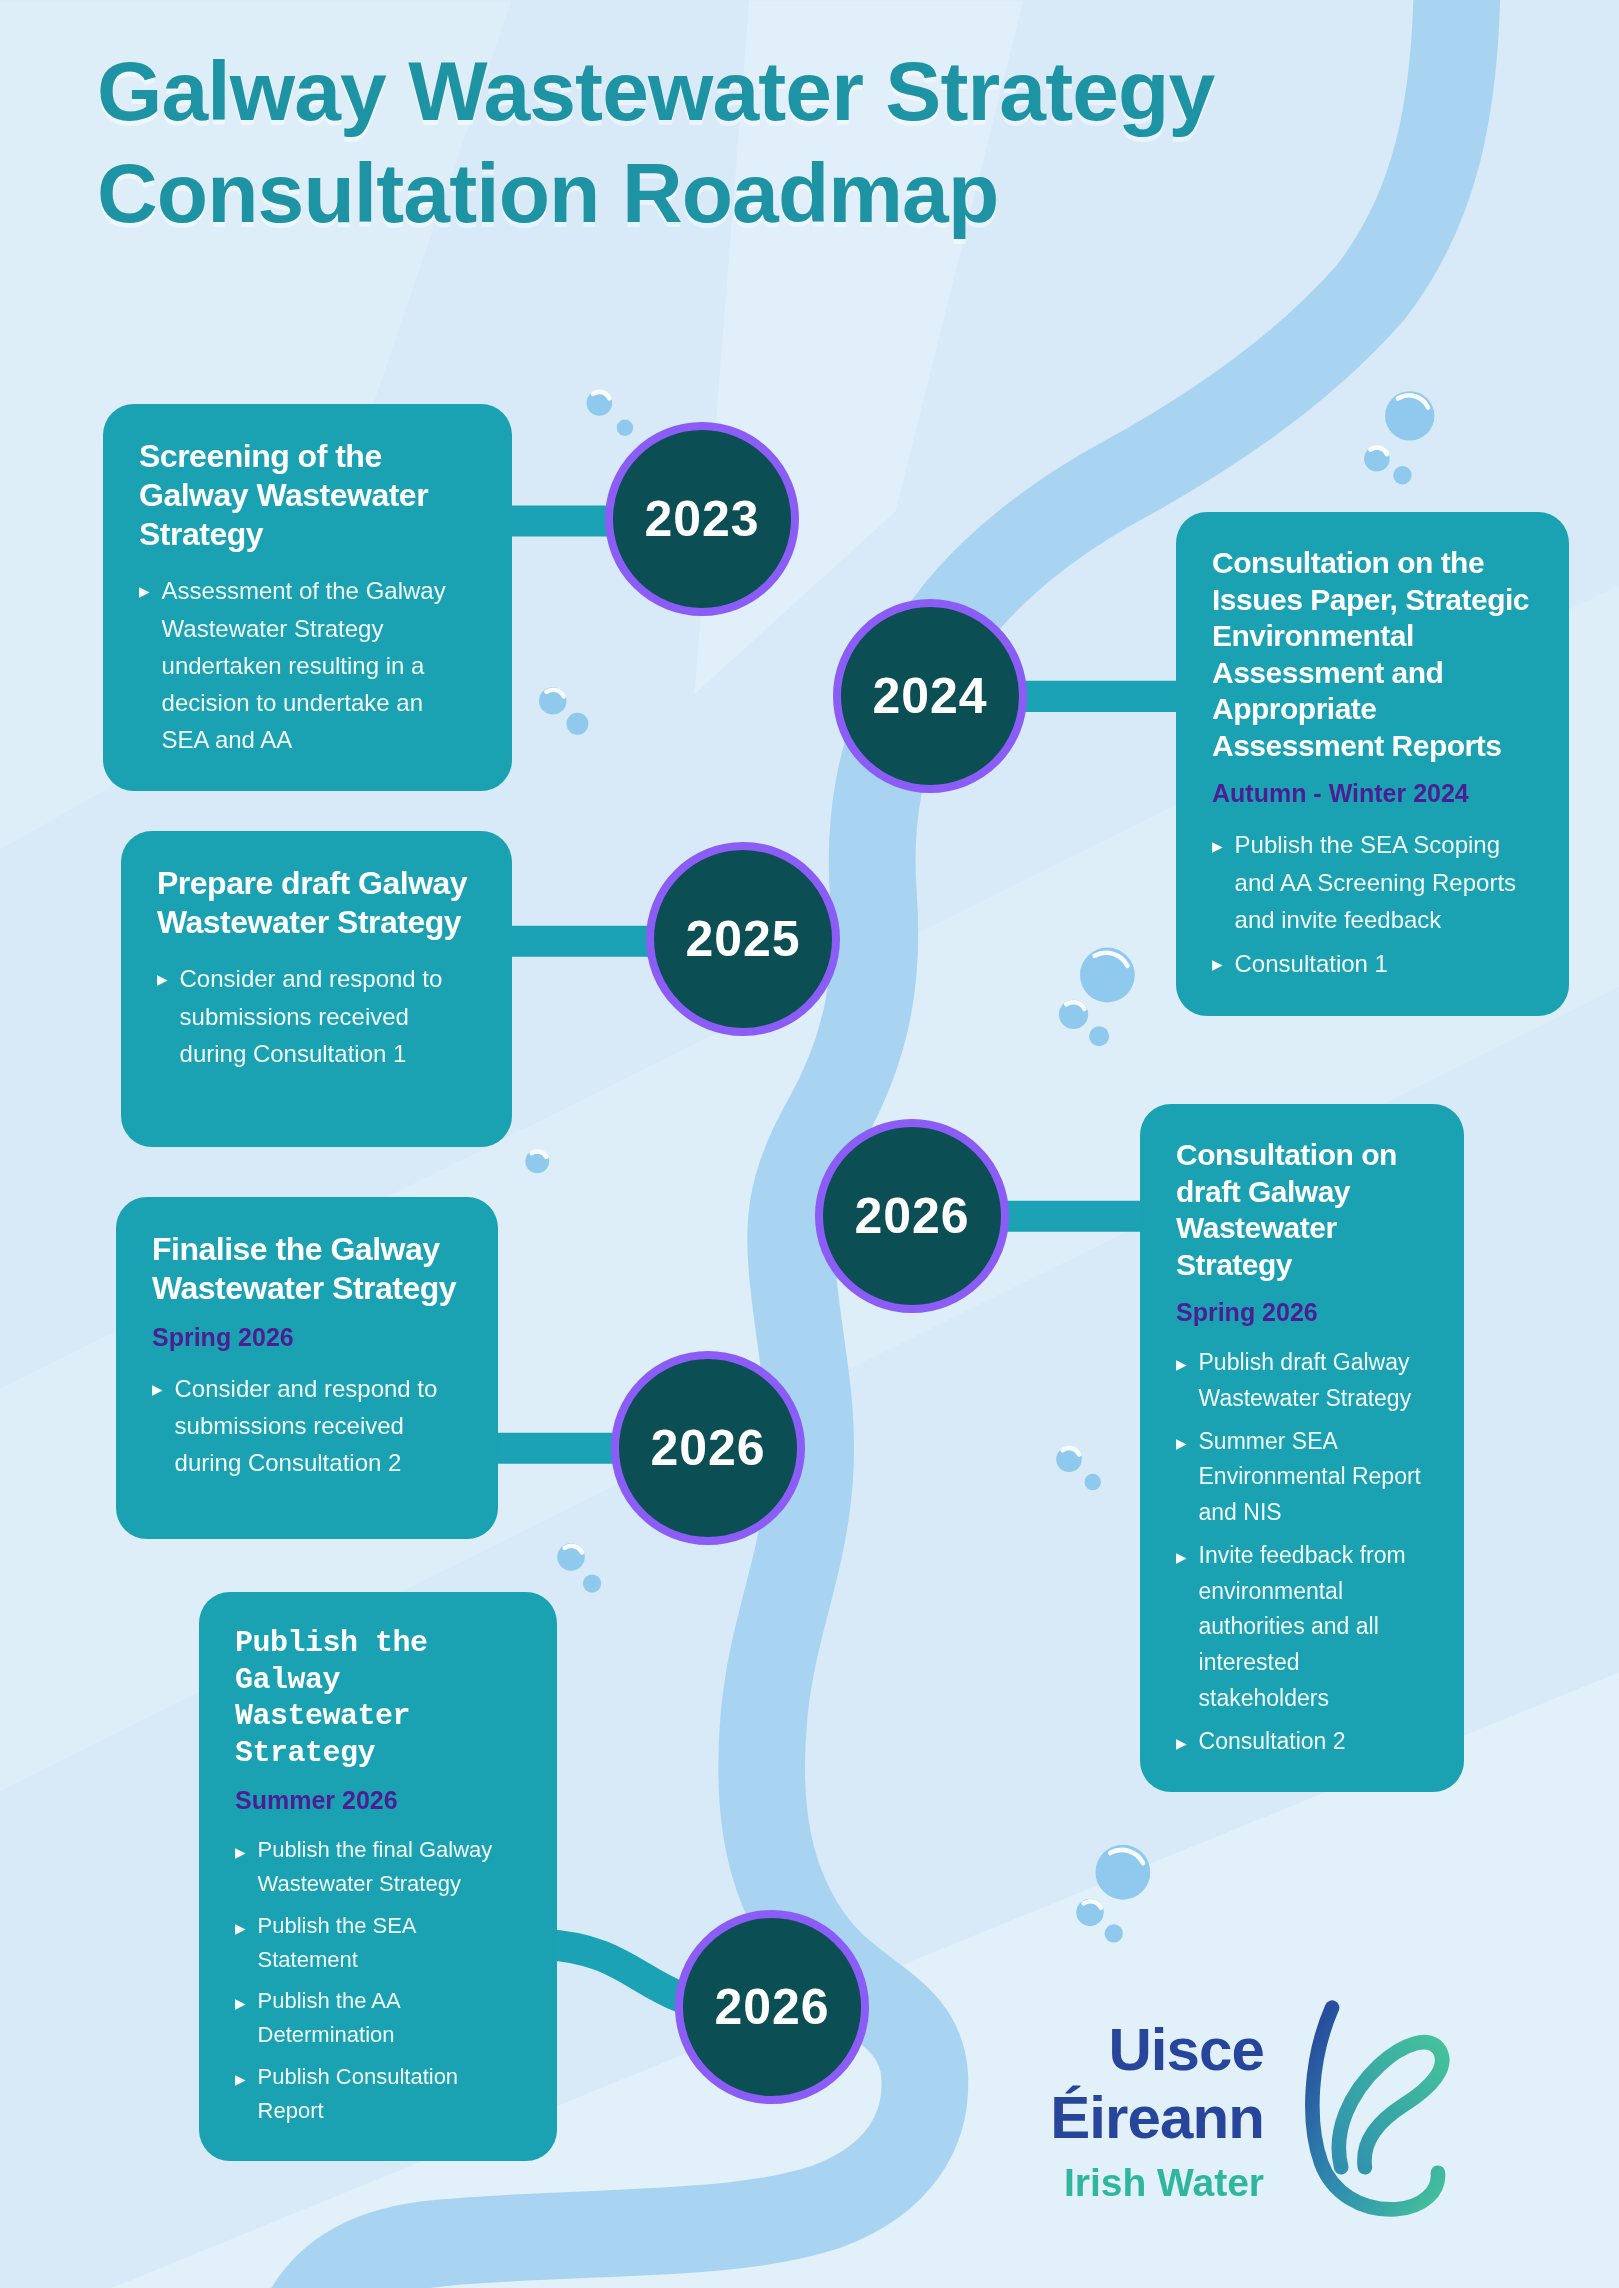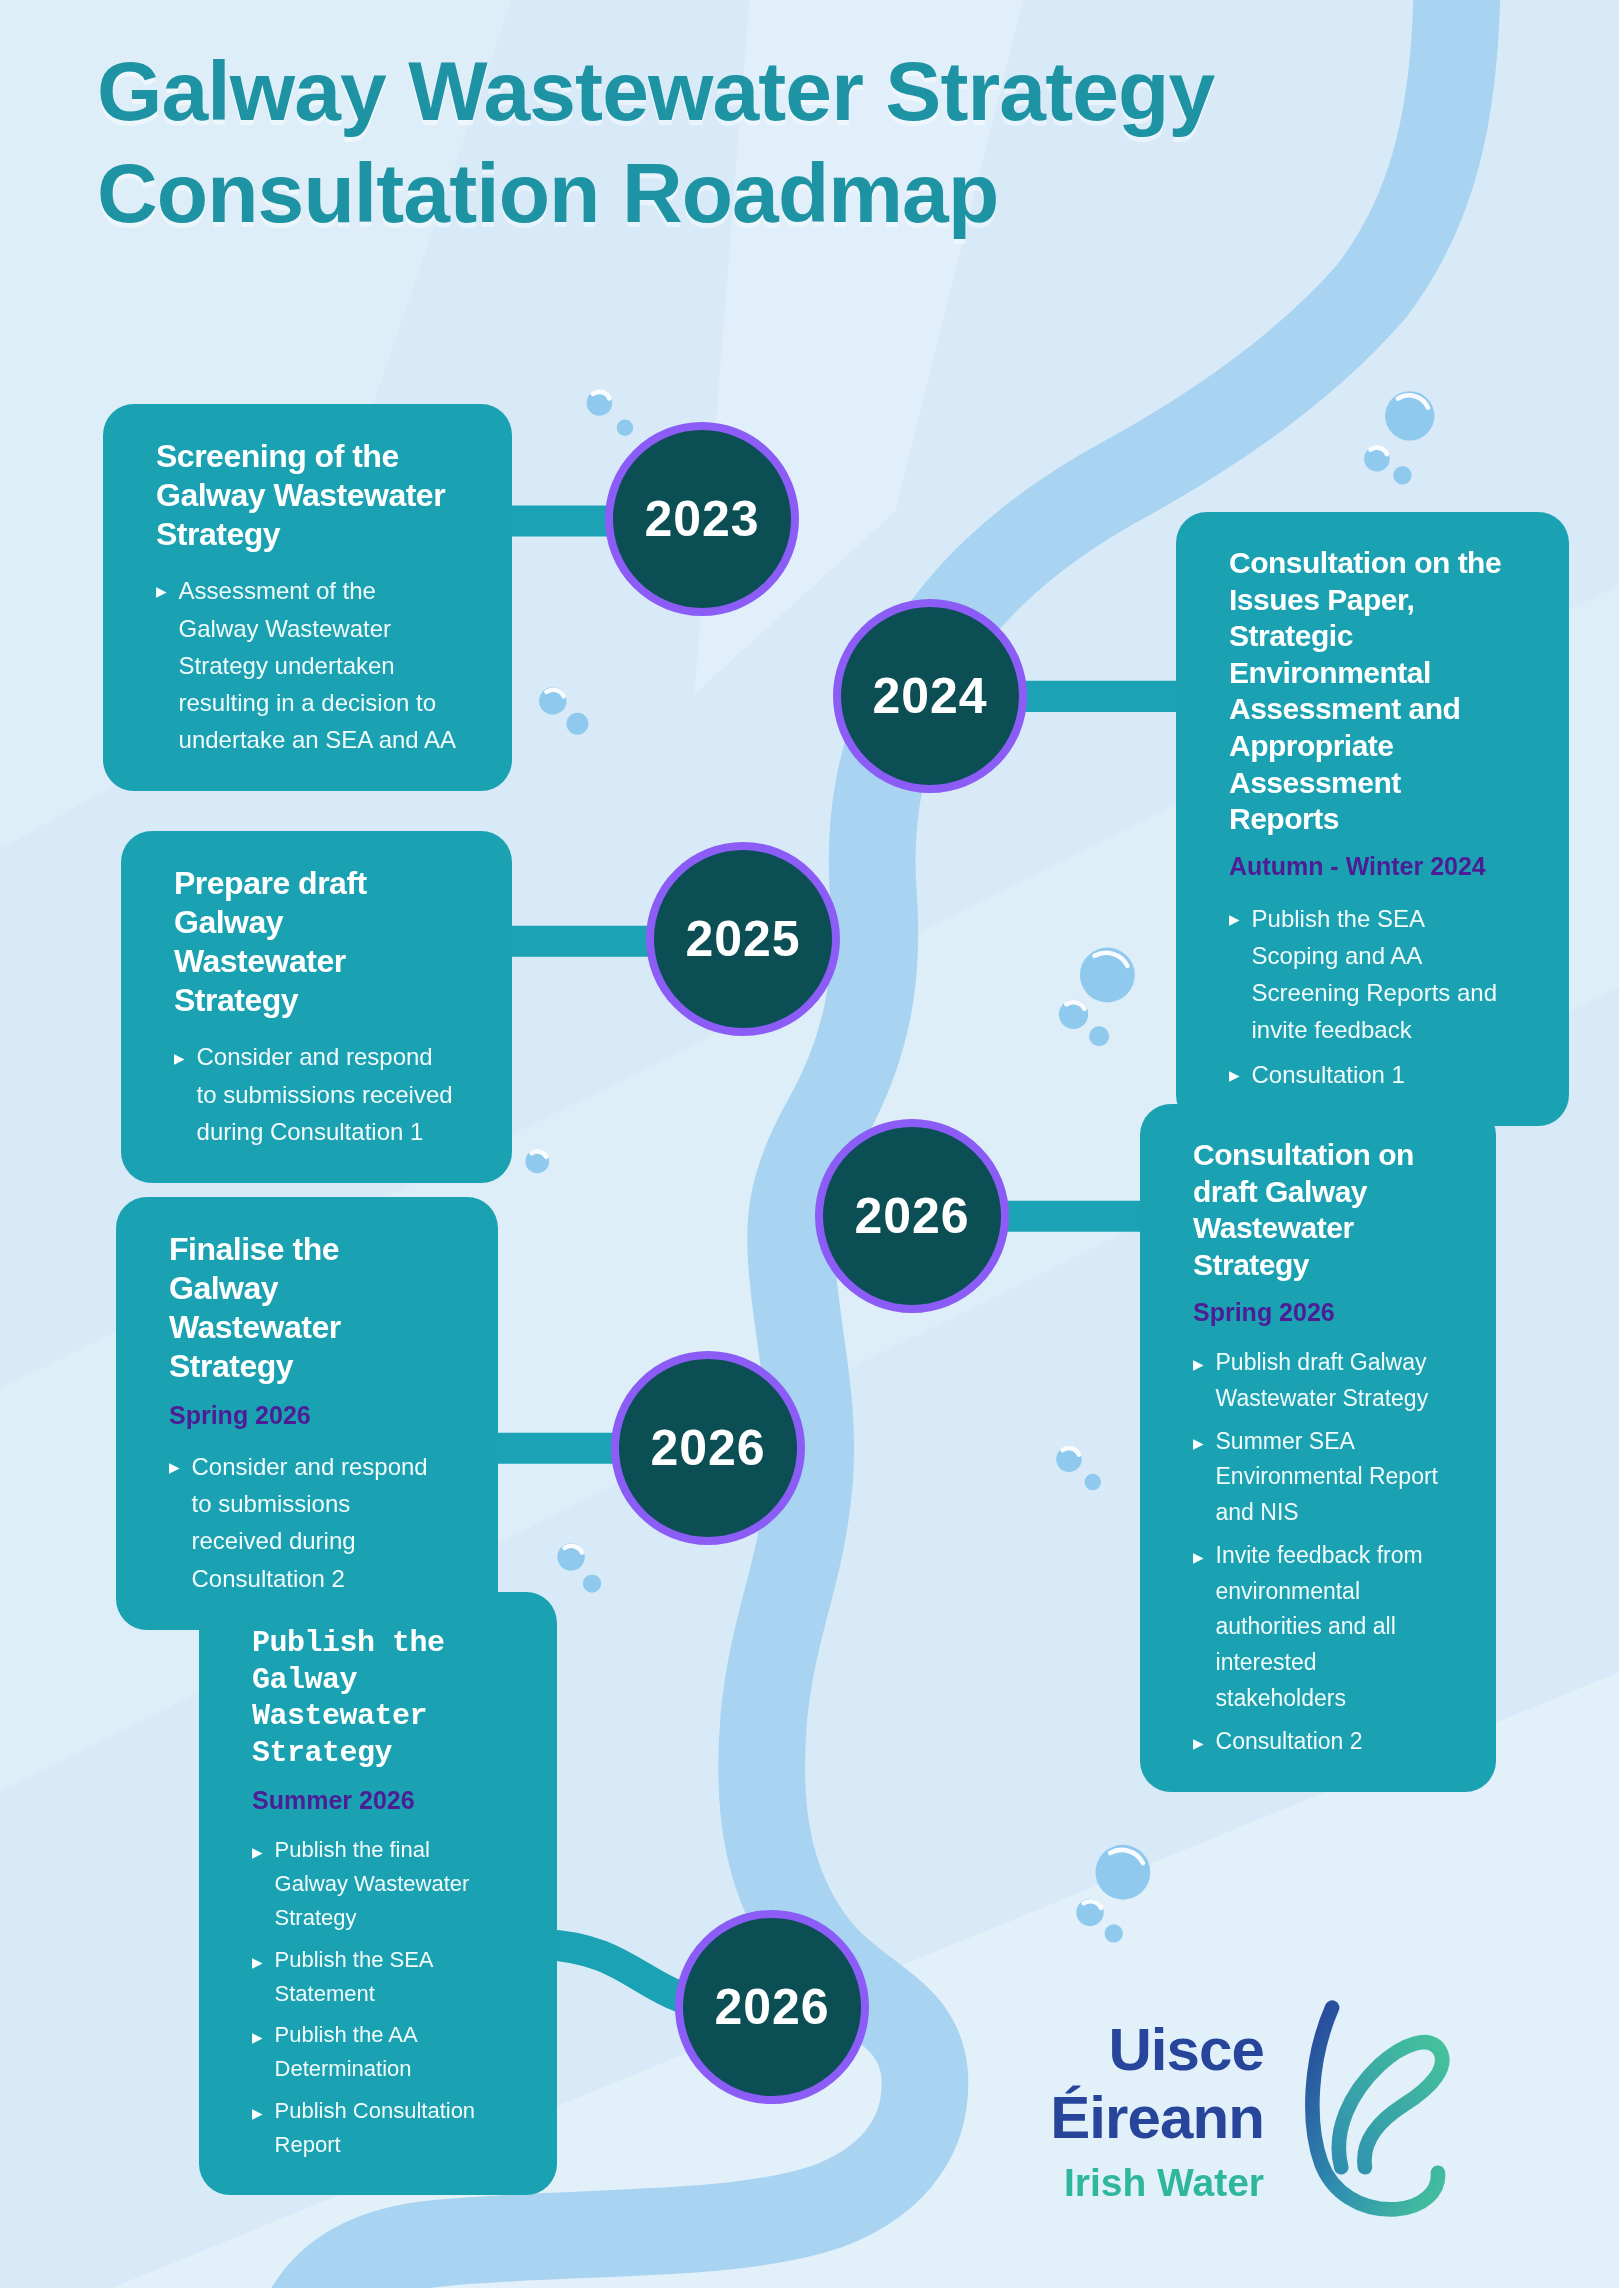--- a/index.html
+++ b/index.html
@@ -11,34 +11,34 @@
   svg.bg { position:absolute; left:0; top:0; z-index:0; }
 
   .poster-title {
     position:absolute; left:97px; top:40px; z-index:2;
     color:#1E93A4; font-weight:700; font-size:84px; line-height:1.22;
     letter-spacing:-0.9px; text-shadow:0 4.6px 0 rgba(255,255,255,0.45);
   }
 
   .box {
     position:absolute; background:#1AA2B2; border-radius:31px;
-    padding:33px 53px; box-sizing:border-box; color:#fff; z-index:2;
+    padding:33px 36px; box-sizing:border-box; color:#fff; z-index:2;
   }
   .box-title { margin:0; font-size:32px; line-height:1.22; letter-spacing:-0.5px; font-weight:700; color:#ffffff; }
   .box-right .box-title { font-size:30px; }
   .box-subtitle { margin:14.6px 0 0; font-size:25px; font-weight:700; color:#4c1d95; }
   .bullets { list-style:none; margin:18.3px 0 0; padding:0; font-size:24px; line-height:1.55; color:#F2FBFC; }
   .bullets li { display:flex; gap:12px; margin-top:7.3px; }
   .arr { font-size:13.7px; padding-top:9.1px; flex:0 0 auto; color:#ffffff; }
   .btxt { flex:1; }
 
   #box-0 { left:103px;  top:404px;  width:409px; min-height:371px; }
   #box-1 { left:1176px; top:512px;  width:393px; min-height:486px; }
   #box-2 { left:121px;  top:831px;  width:391px; min-height:316px; }
-  #box-3 { left:1140px; top:1104px; width:356px; min-height:676px; }
+  #box-3 { left:1140px; top:1104px; width:324px; min-height:676px; }
   #box-4 { left:116px;  top:1197px; width:382px; min-height:342px; }
   #box-5 { left:199px;  top:1592px; width:358px; min-height:534px; }
   #box-3 .bullets { font-size:23px; }
   #box-5 .bullets { font-size:22px; }
   #box-5 .box-title { font-size:30px;font-family:Liberation Mono, monospace; }
 
   .circle {
     position:absolute; width:194px; height:194px; box-sizing:border-box;
     border-radius:50%; background:#0B4E54; border:8px solid #8b5cf6;
     display:flex; align-items:center; justify-content:center; z-index:3;

